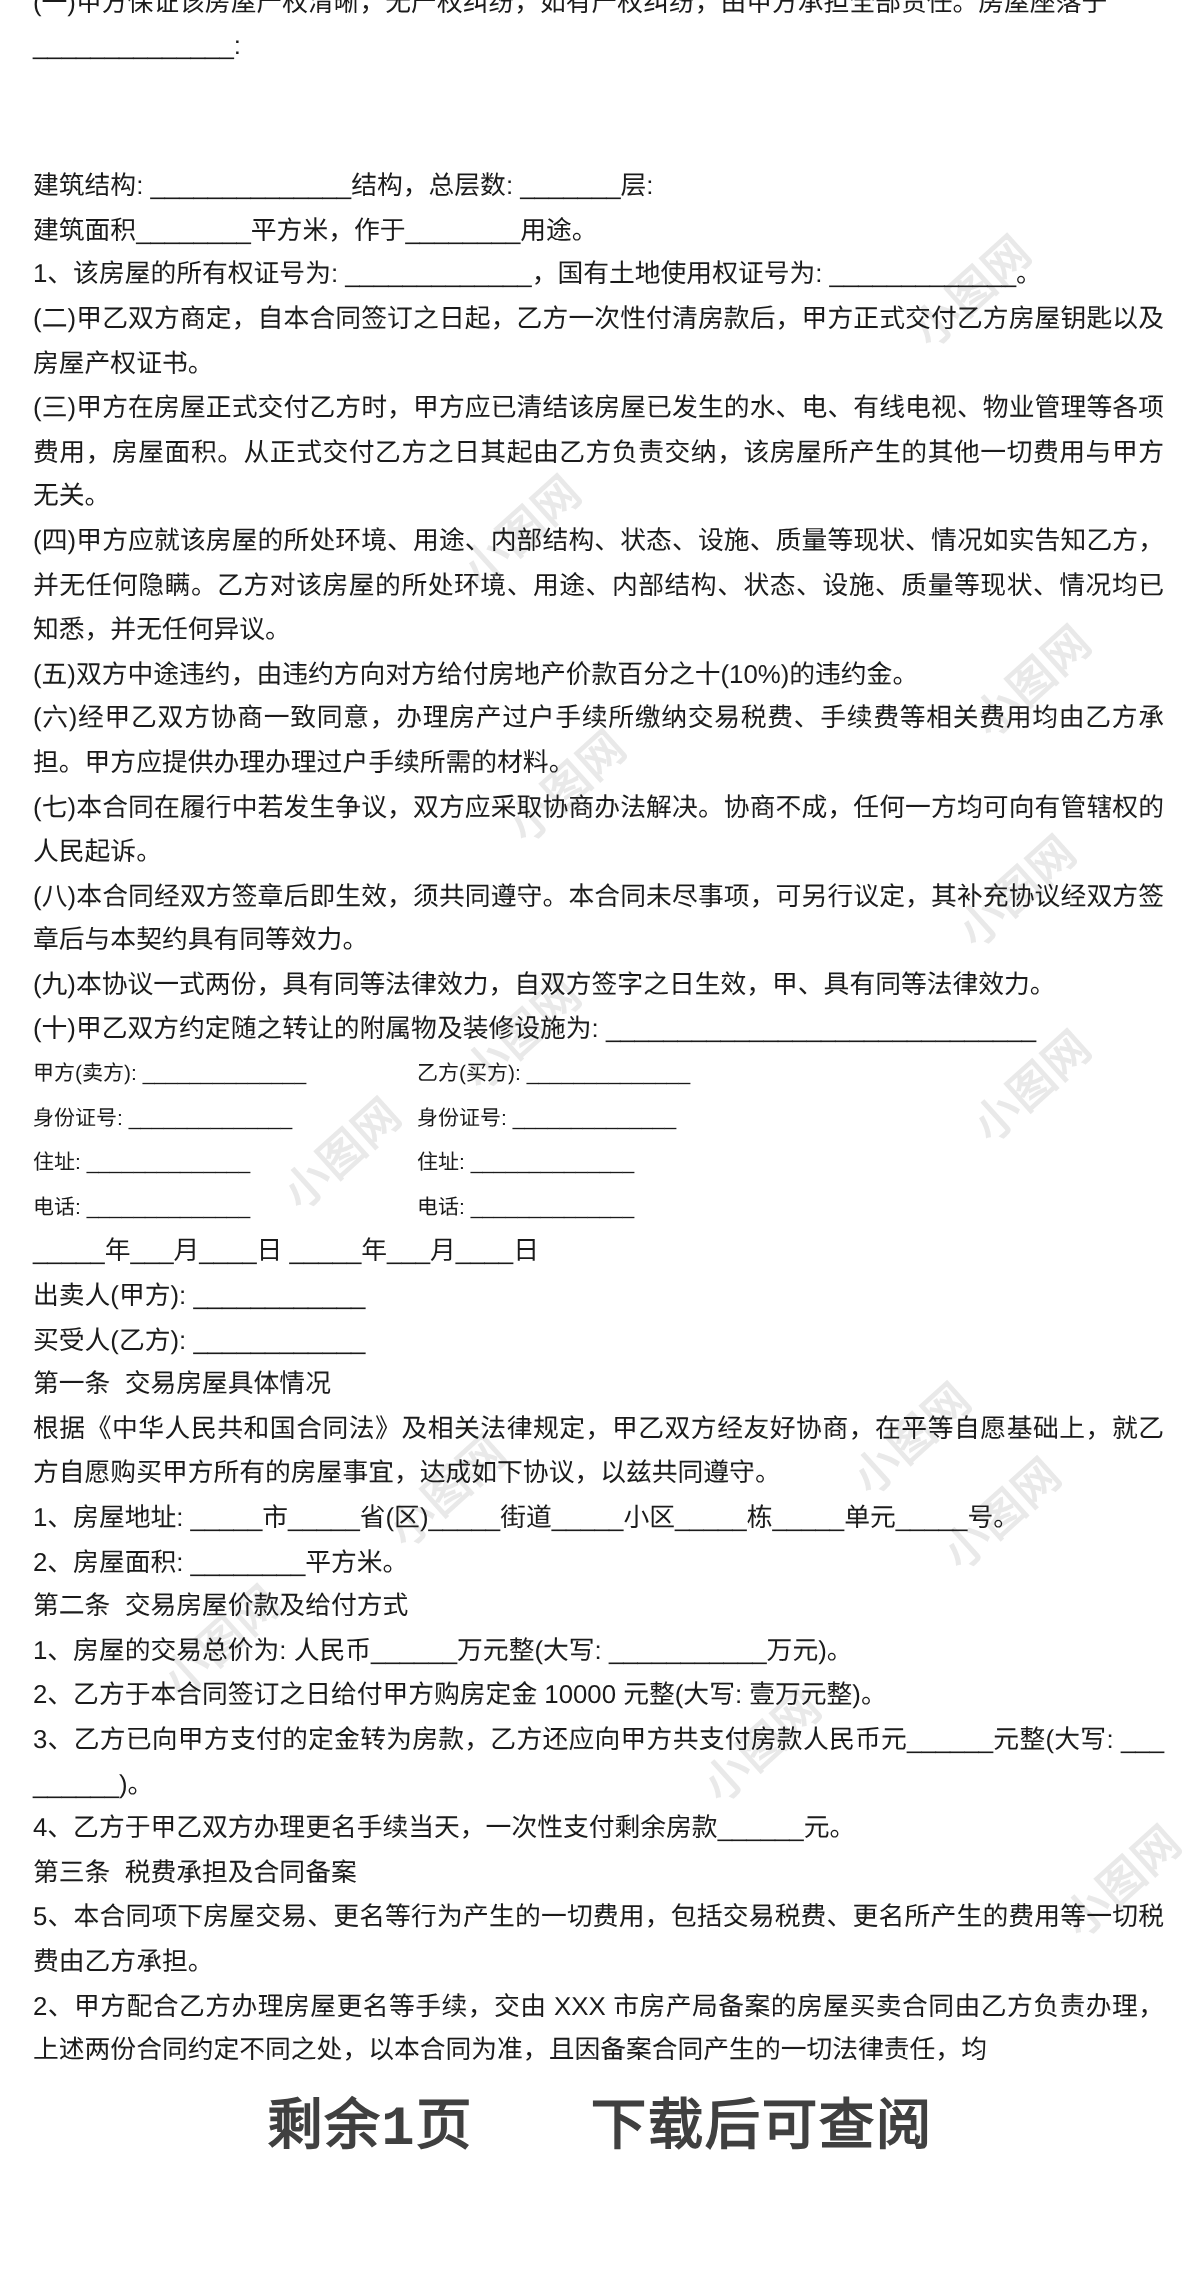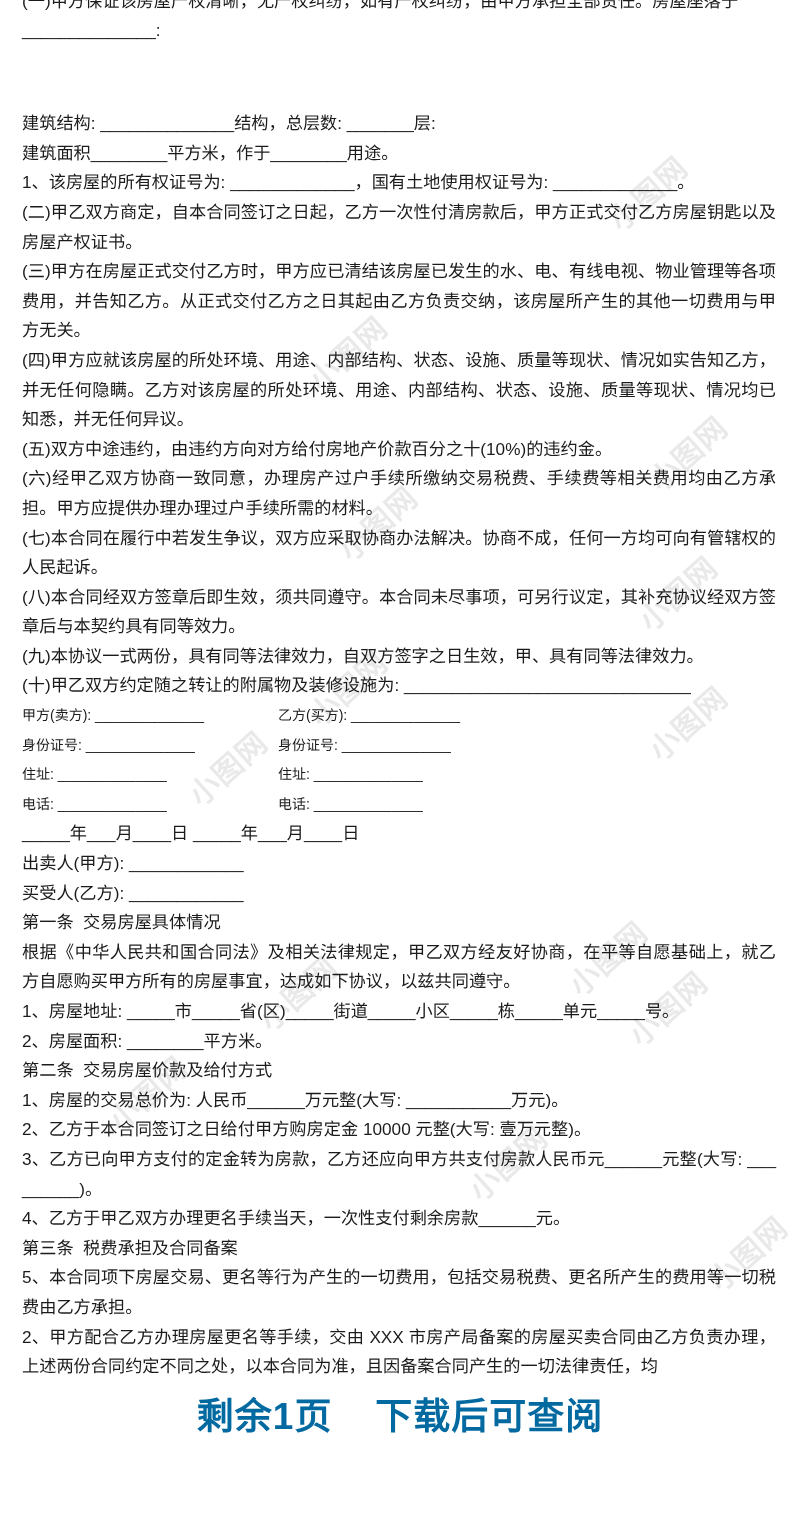--- a/index.html
+++ b/index.html
@@ -94,24 +94,24 @@
   
   .footer-note {
     position: absolute;
     left: 0;
     top: 1386px;
     width: 800px;
     text-align: center;
     z-index: 3;
   }
   .footer-note span {
-    font-family: Liberation Sans, sans-serif;
+    font-family: Liberation Mono, monospace;
     font-size: 37px;
     font-weight: 700;
-    color: #0369a1;
+    color: #404040;
     letter-spacing: 1px;
   }
 </style>
 </head>
 <body>
 
 <div class="page">
 
   <div class="watermark-layer">
     <div class="wm" style="left:600px;  top:170px;">小图网</div>
@@ -138,21 +138,21 @@
       <div style="height:16px;"></div>
       <p class="ln">______________:</p>
 
       <div class="gap-md"></div>
       <div class="blank-line"></div>
 
       <p class="ln">建筑结构: ______________结构，总层数: _______层:</p>
       <p class="ln">建筑面积________平方米，作于________用途。</p>
       <p class="ln">1、该房屋的所有权证号为: _____________，国有土地使用权证号为: _____________。</p>
       <p class="ln">(二)甲乙双方商定，自本合同签订之日起，乙方一次性付清房款后，甲方正式交付乙方房屋钥匙以及房屋产权证书。</p>
-      <p class="ln">(三)甲方在房屋正式交付乙方时，甲方应已清结该房屋已发生的水、电、有线电视、物业管理等各项费用，并告知乙方。从正式交付乙方之日其起由乙方负责交纳，该房屋所产生的其他一切费用与甲方无关。</p>
+      <p class="ln">(三)甲方在房屋正式交付乙方时，甲方应已清结该房屋已发生的水、电、有线电视、物业管理等各项费用，房屋面积。从正式交付乙方之日其起由乙方负责交纳，该房屋所产生的其他一切费用与甲方无关。</p>
       <p class="ln">(四)甲方应就该房屋的所处环境、用途、内部结构、状态、设施、质量等现状、情况如实告知乙方，并无任何隐瞒。乙方对该房屋的所处环境、用途、内部结构、状态、设施、质量等现状、情况均已知悉，并无任何异议。</p>
       <p class="ln">(五)双方中途违约，由违约方向对方给付房地产价款百分之十(10%)的违约金。</p>
       <p class="ln">(六)经甲乙双方协商一致同意，办理房产过户手续所缴纳交易税费、手续费等相关费用均由乙方承担。甲方应提供办理办理过户手续所需的材料。</p>
       <p class="ln">(七)本合同在履行中若发生争议，双方应采取协商办法解决。协商不成，任何一方均可向有管辖权的人民起诉。</p>
       <p class="ln">(八)本合同经双方签章后即生效，须共同遵守。本合同未尽事项，可另行议定，其补充协议经双方签章后与本契约具有同等效力。</p>
       <p class="ln">(九)本协议一式两份，具有同等法律效力，自双方签字之日生效，甲、具有同等法律效力。</p>
       <p class="ln">(十)甲乙双方约定随之转让的附属物及装修设施为: ______________________________</p>
 
       <div class="sig-row">
         <span class="sig-col left">甲方(卖方): ______________</span>

